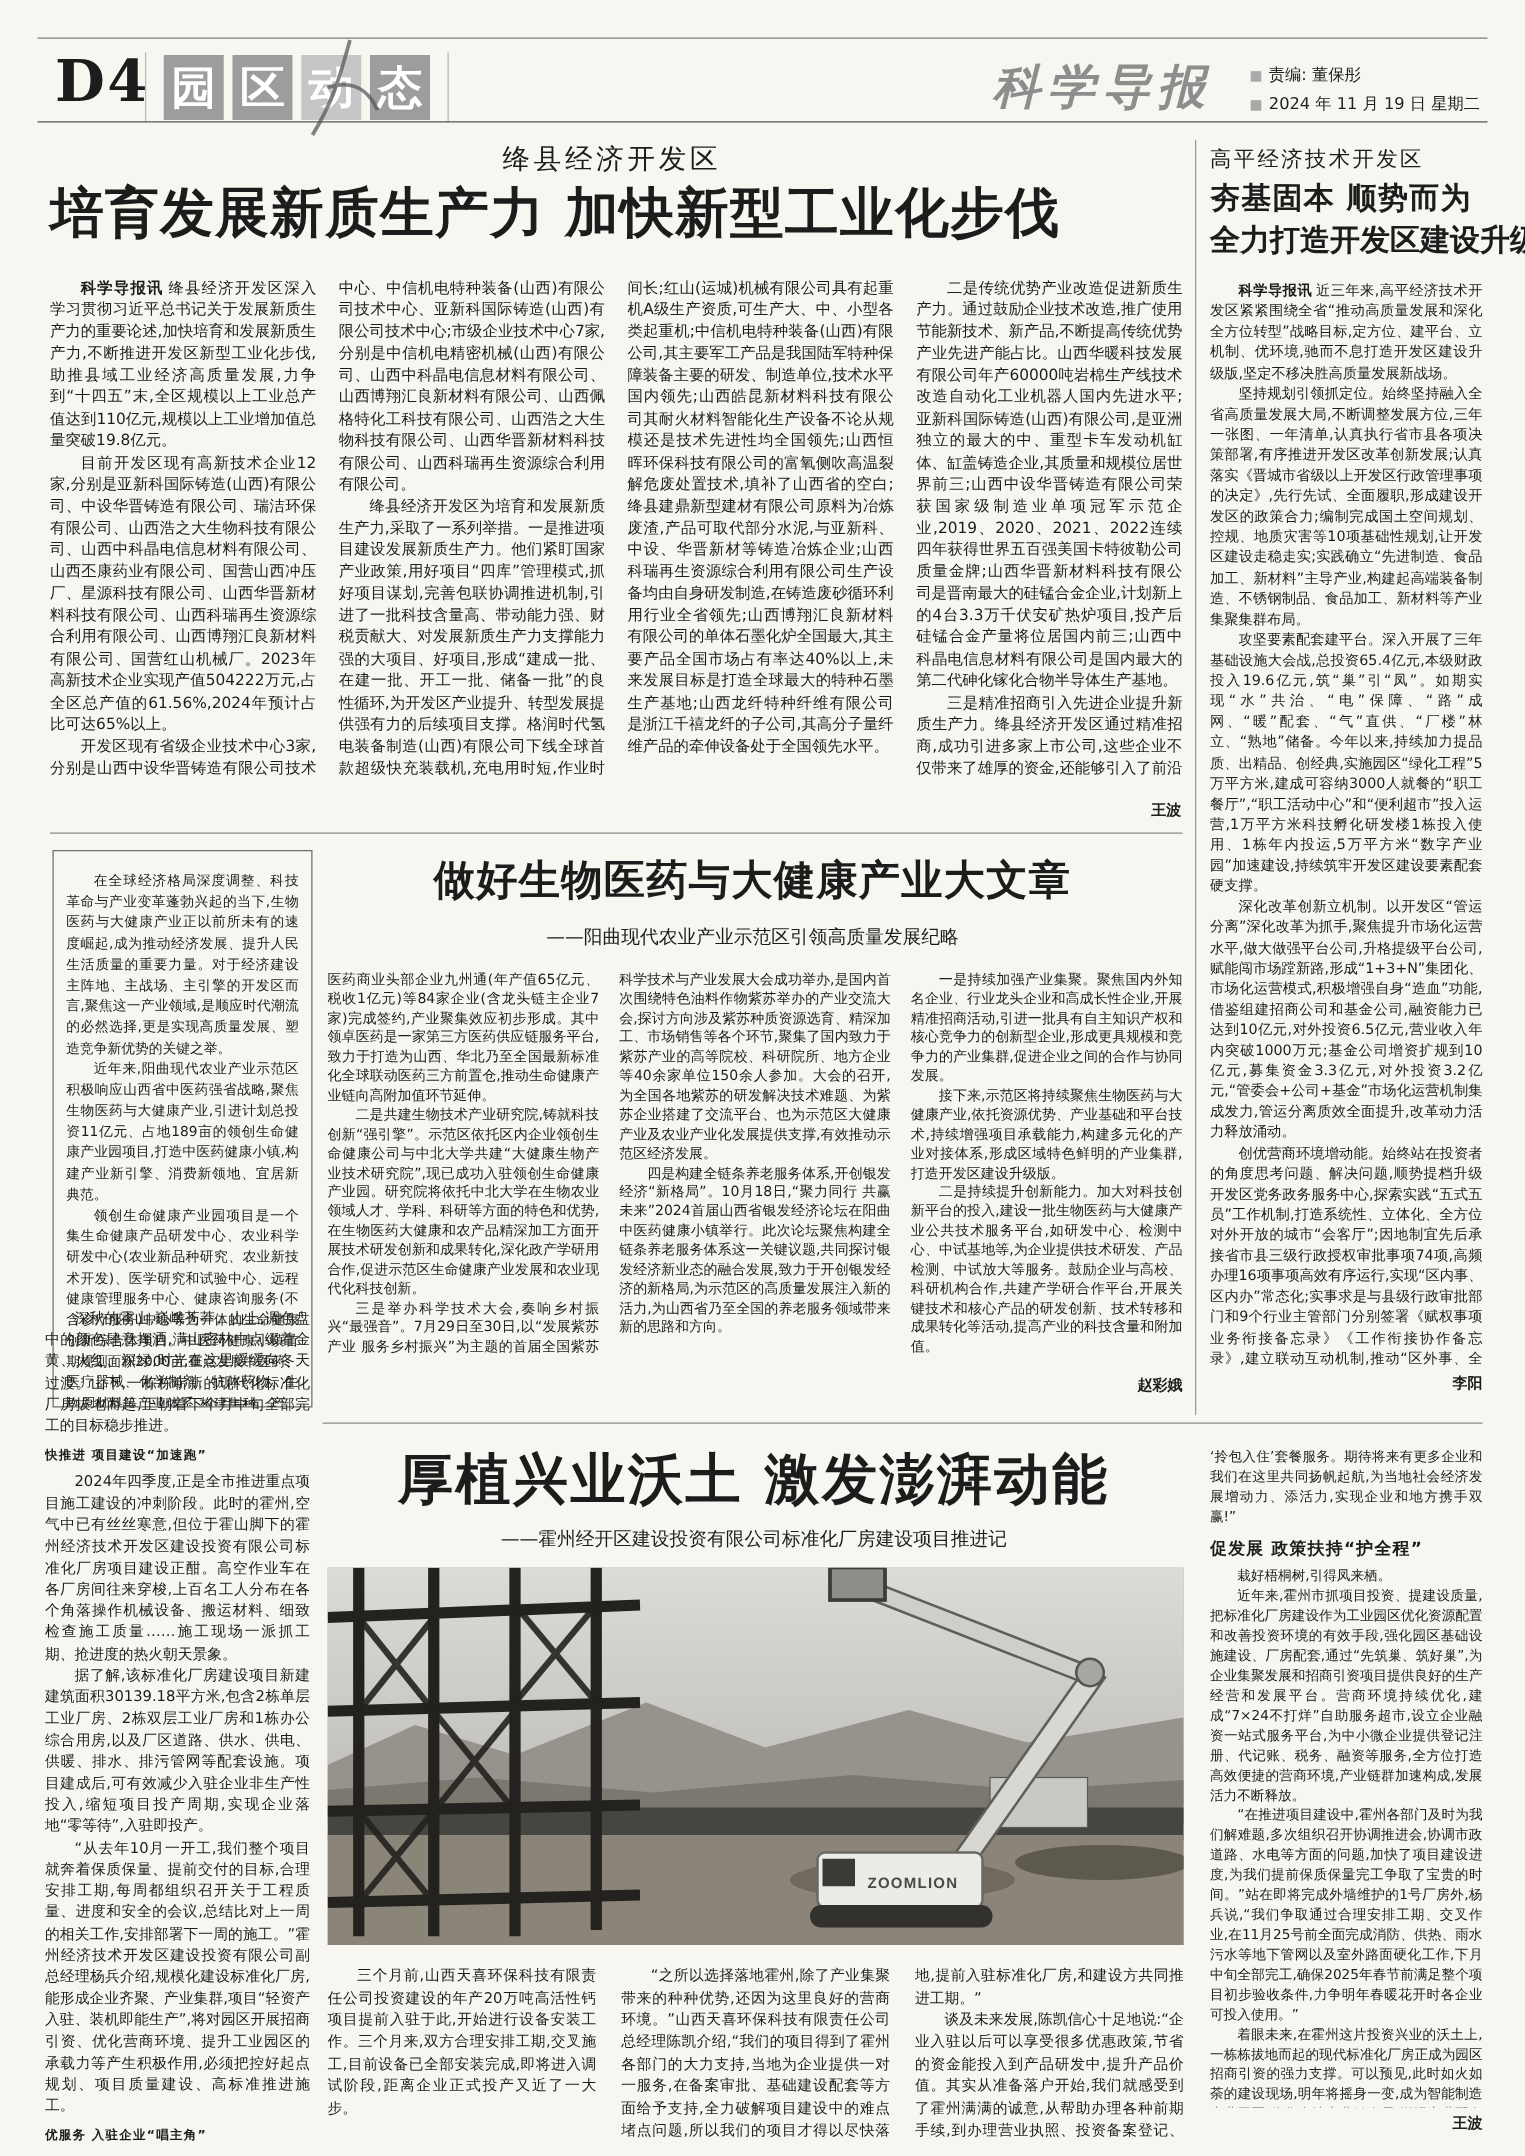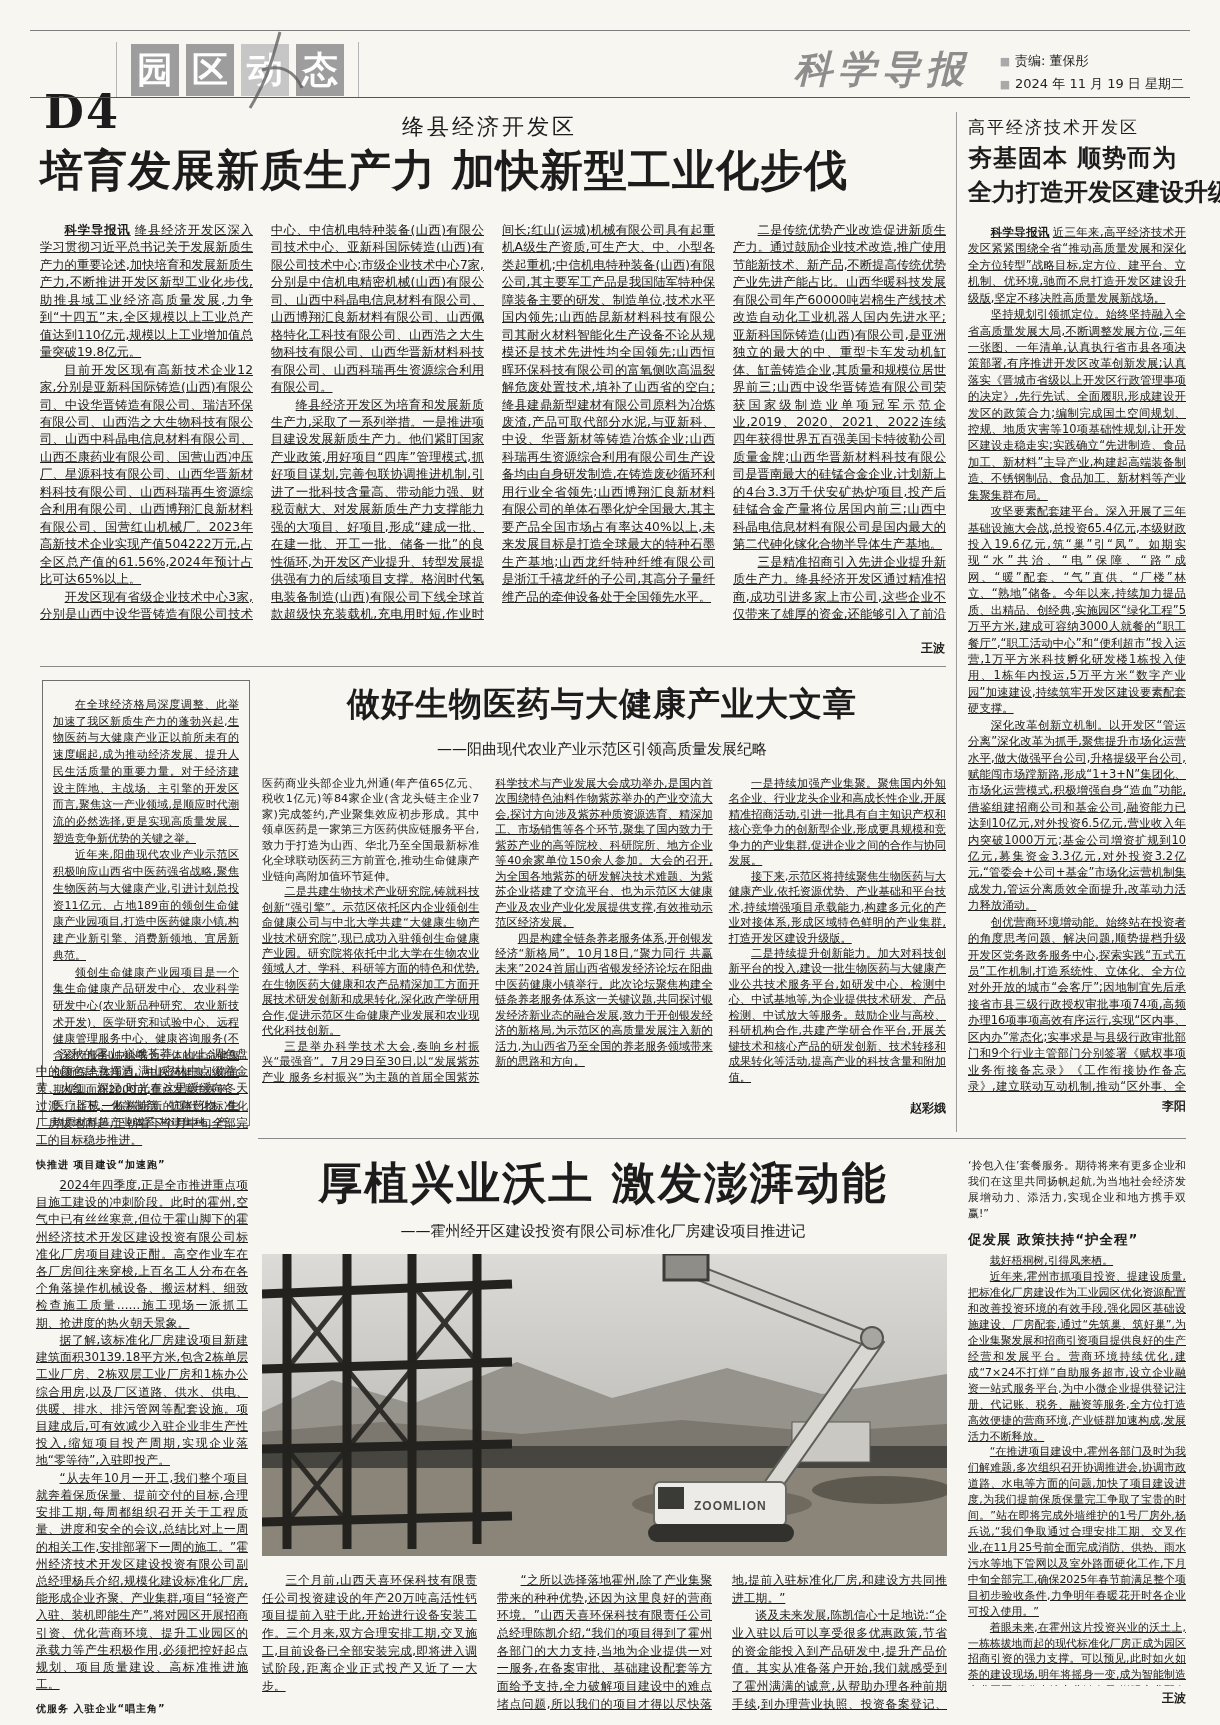--- a/index.html
+++ b/index.html
@@ -8,35 +8,35 @@
     background:#f7f6f1;color:#1c1c1c;
     font-family:"DejaVu Sans","Liberation Sans",sans-serif;
     overflow:hidden;
   }
   .abs{position:absolute;}
   .rule{position:absolute;border-top:1px solid #7d7d7d;height:0;}
   .vrule{position:absolute;border-left:1px solid #9a9a9a;width:0;}
 
   
   .edition{left:44px;top:38px;font-family:"DejaVu Serif","Liberation Serif",serif;
-    font-weight:bold;font-size:46px;letter-spacing:2px;margin-top:47px;}
+    font-weight:bold;font-size:46px;letter-spacing:2px;}
   .section-block{left:116px;top:42px;display:flex;gap:7px;padding:0 14px;
     border-left:1px solid #b5b5b5;border-right:1px solid #b5b5b5;height:56px;align-items:center;}
   .zbox{width:48px;height:52px;background:#9d9d9d;color:#fff;font-weight:bold;
     font-size:36px;display:flex;align-items:center;justify-content:center;}
   .zbox.light{background:#c6c6c6;}
   .flourish{left:210px;top:30px;pointer-events:none;}
   .paper-name{right:250px;top:44px;font-family:"DejaVu Serif","Liberation Serif",serif;
     font-style:italic;font-weight:bold;font-size:38px;color:#8d8d8d;letter-spacing:6px;}
   .pub-info{right:36px;top:50px;font-size:13px;line-height:1.75;color:#222;}
   .pub-info .sq{color:#a9a9a9;font-size:11px;margin-right:5px;}
 
   
   p{margin:0;}
-  .ind{text-indent:2em;text-decoration:underline;}
+  .ind{text-indent:2em;}
   .just{text-align:justify;}
   .byline{font-weight:bold;text-align:right;font-size:12px;font-family:Liberation Serif, serif;}
 
   
   .a1-kicker{left:402px;top:112px;font-size:22px;letter-spacing:3px;}
   .a1-headline{left:40px;top:142px;width:906px;
     font-size:43px;font-weight:bold;letter-spacing:1px;white-space:nowrap;}
   .a1-body{left:40px;top:222px;width:906px;height:414px;column-count:4;column-gap:18px;
     font-size:12.3px;line-height:1.42;overflow:hidden;}
   .a1-body b{margin-right:4px;}
@@ -118,21 +118,21 @@
   <p class="ind">攻坚要素配套建平台。深入开展了三年基础设施大会战,总投资65.4亿元,本级财政投入19.6亿元,筑“巢”引“凤”。如期实现“水”共治、“电”保障、“路”成网、“暖”配套、“气”直供、“厂楼”林立、“熟地”储备。今年以来,持续加力提品质、出精品、创经典,实施园区“绿化工程”5万平方米,建成可容纳3000人就餐的“职工餐厅”,“职工活动中心”和“便利超市”投入运营,1万平方米科技孵化研发楼1栋投入使用、1栋年内投运,5万平方米“数字产业园”加速建设,持续筑牢开发区建设要素配套硬支撑。</p>
   <p class="ind">深化改革创新立机制。以开发区“管运分离”深化改革为抓手,聚焦提升市场化运营水平,做大做强平台公司,升格提级平台公司,赋能闯市场蹚新路,形成“1+3+N”集团化、市场化运营模式,积极增强自身“造血”功能,借鉴组建招商公司和基金公司,融资能力已达到10亿元,对外投资6.5亿元,营业收入年内突破1000万元;基金公司增资扩规到10亿元,募集资金3.3亿元,对外投资3.2亿元,“管委会+公司+基金”市场化运营机制集成发力,管运分离质效全面提升,改革动力活力释放涌动。</p>
   <p class="ind">创优营商环境增动能。始终站在投资者的角度思考问题、解决问题,顺势提档升级开发区党务政务服务中心,探索实践“五式五员”工作机制,打造系统性、立体化、全方位对外开放的城市“会客厅”;因地制宜先后承接省市县三级行政授权审批事项74项,高频办理16项事项高效有序运行,实现“区内事、区内办”常态化;实事求是与县级行政审批部门和9个行业主管部门分别签署《赋权事项业务衔接备忘录》《工作衔接协作备忘录》,建立联动互动机制,推动“区外事、全代办”制度化。</p>
 
 </div>
 <div class="abs byline" style="left:968px;top:1098px;width:218px;">李阳</div>
 
 <div class="rule" style="left:40px;top:666px;width:906px;border-top:1px solid #8a8a8a;"></div>
 
 <div class="abs a3-box just">
-  <p class="ind">在全球经济格局深度调整、此举加速了我区新质生产力的蓬勃兴起,生物医药与大健康产业正以前所未有的速度崛起,成为推动经济发展、提升人民生活质量的重要力量。对于经济建设主阵地、主战场、主引擎的开发区而言,聚焦这一产业领域,是顺应时代潮流的必然选择,更是实现高质量发展、塑造竞争新优势的关键之举。</p>
+  <p class="ind">在全球经济格局深度调整、科技革命与产业变革蓬勃兴起的当下,生物医药与大健康产业正以前所未有的速度崛起,成为推动经济发展、提升人民生活质量的重要力量。对于经济建设主阵地、主战场、主引擎的开发区而言,聚焦这一产业领域,是顺应时代潮流的必然选择,更是实现高质量发展、塑造竞争新优势的关键之举。</p>
   <p class="ind">近年来,阳曲现代农业产业示范区积极响应山西省中医药强省战略,聚焦生物医药与大健康产业,引进计划总投资11亿元、占地189亩的领创生命健康产业园项目,打造中医药健康小镇,构建产业新引擎、消费新领地、宜居新典范。</p>
   <p class="ind">领创生命健康产业园项目是一个集生命健康产品研发中心、农业科学研发中心(农业新品种研究、农业新技术开发)、医学研究和试验中心、远程健康管理服务中心、健康咨询服务(不含诊疗服务)中心等为一体的生命健康创新综合体项目。中医药健康小镇首期规划面积2000亩,重点发展中医药、医疗器械、化学制剂、抗体药物、生物原材料等产业体系,构建集种、产、销、医为一体的中医药全产业链条,推动示范区生命健康产业高质量发展。</p>
 
 </div>
 
 <div class="abs a3-headline">做好生物医药与大健康产业大文章</div>
 <div class="abs a3-subtitle">——阳曲现代农业产业示范区引领高质量发展纪略</div>
 
 <div class="abs a3-body just">
   <p>医药商业头部企业九州通(年产值65亿元、税收1亿元)等84家企业(含龙头链主企业7家)完成签约,产业聚集效应初步形成。其中领卓医药是一家第三方医药供应链服务平台,致力于打造为山西、华北乃至全国最新标准化全球联动医药三方前置仓,推动生命健康产业链向高附加值环节延伸。</p>

